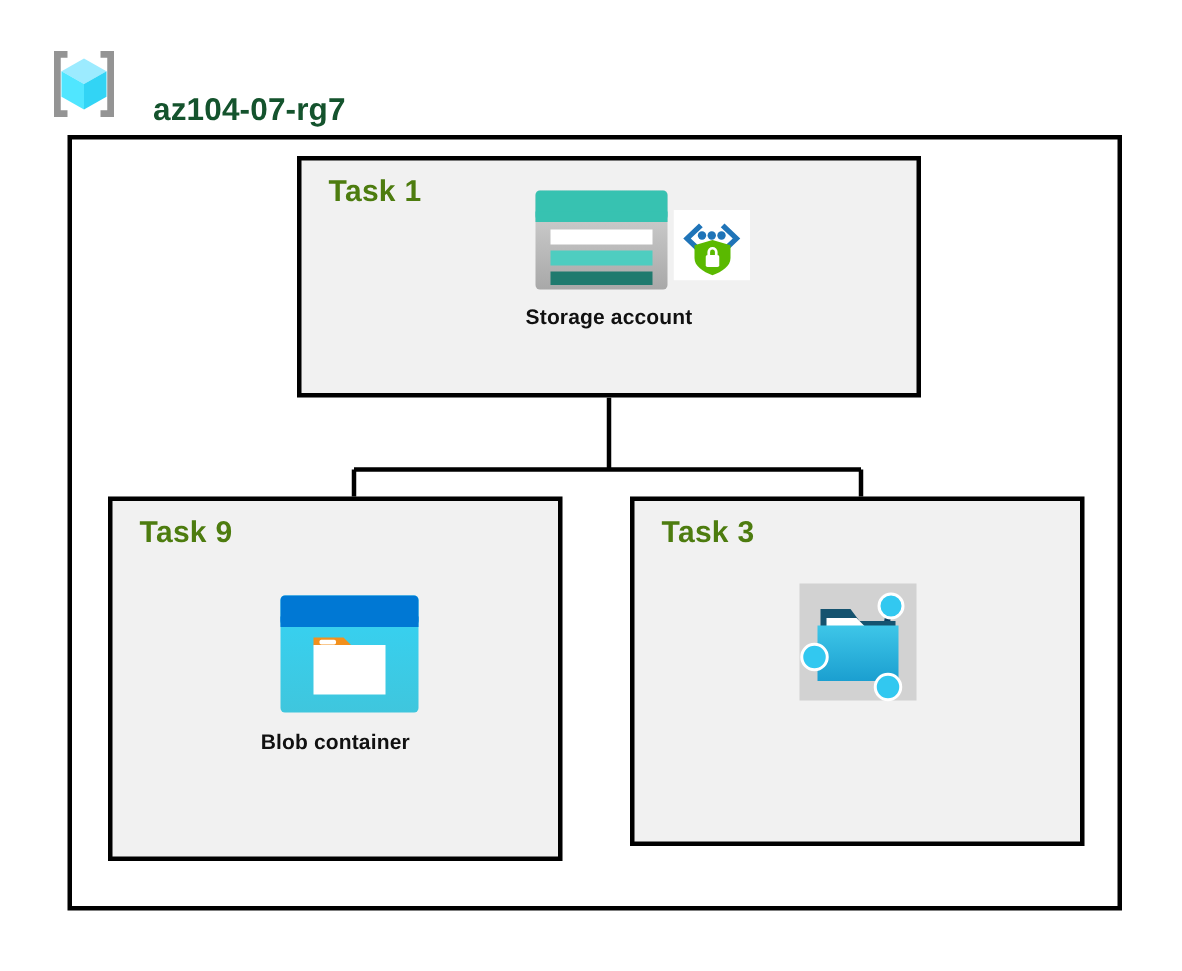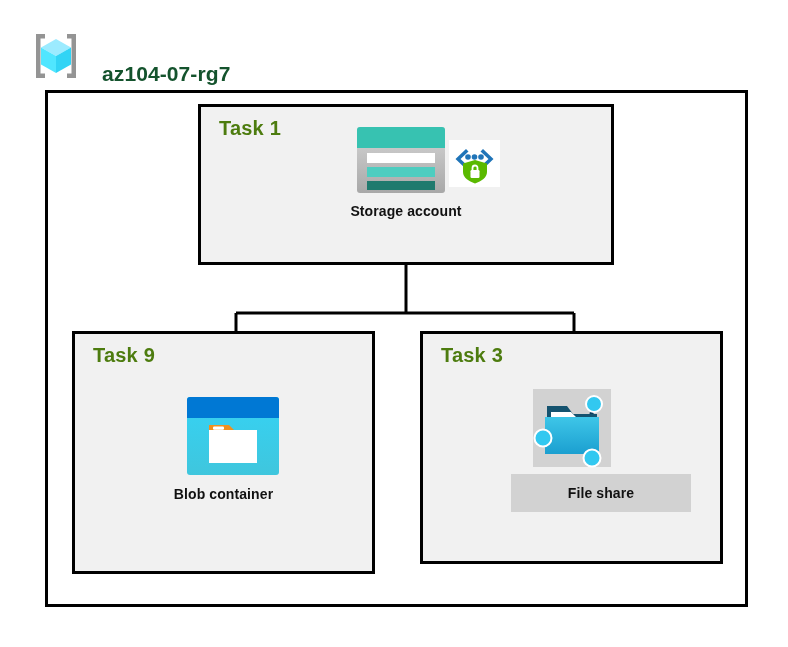--- a/index.html
+++ b/index.html
@@ -249,16 +249,15 @@
         <path d="M24 28 L44 28 L50 34 L68 34 L68 40 L24 40 Z" fill="#ffffff"></path>
 
         <path d="M18 33 L72 33 L72 70 L18 70 Z" fill="url(#folderGrad)"></path>
 
         <circle cx="67" cy="20" r="8" fill="#32c8f0" stroke="#ffffff" stroke-width="2"></circle>
         <circle cx="16" cy="54" r="8.5" fill="#32c8f0" stroke="#ffffff" stroke-width="2"></circle>
         <circle cx="65" cy="74" r="8.5" fill="#32c8f0" stroke="#ffffff" stroke-width="2"></circle>
       </svg>
     </span>
 
-    <span class="node-caption caption-shade" id="fileshare-caption">File share</span>
   </div>
 
 </div>
 
 </body></html>

